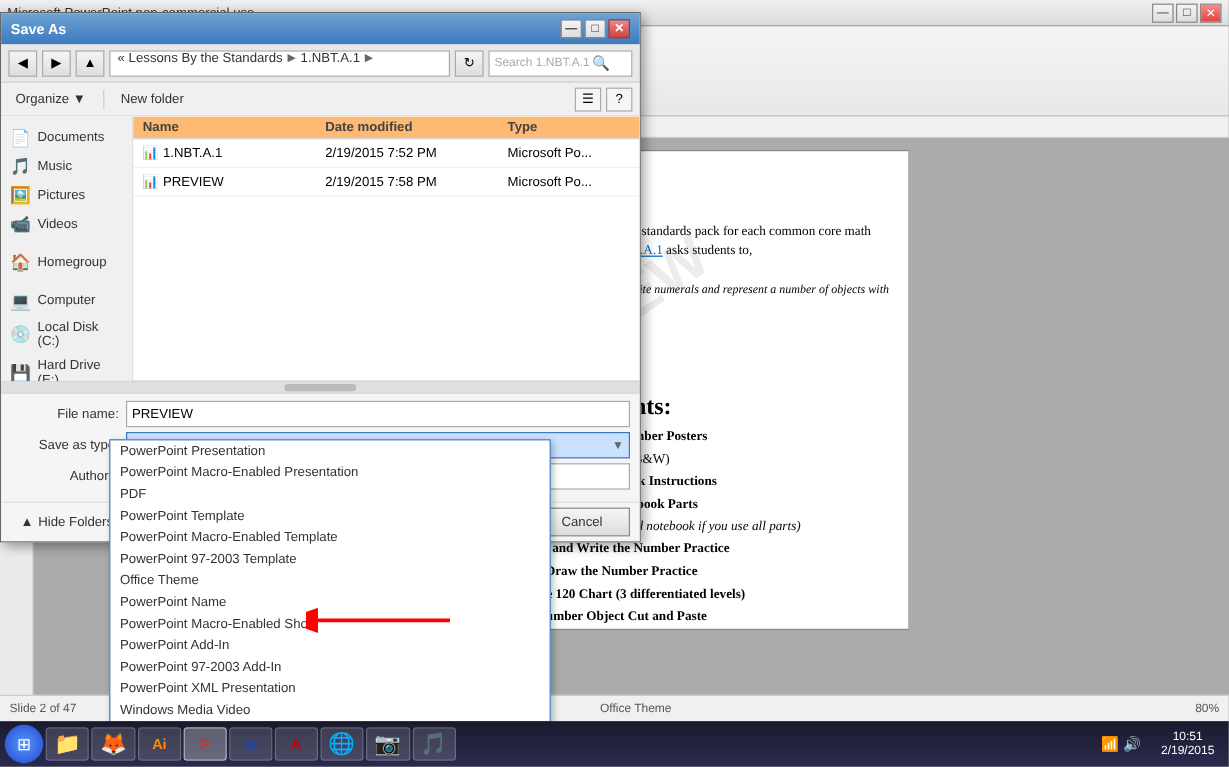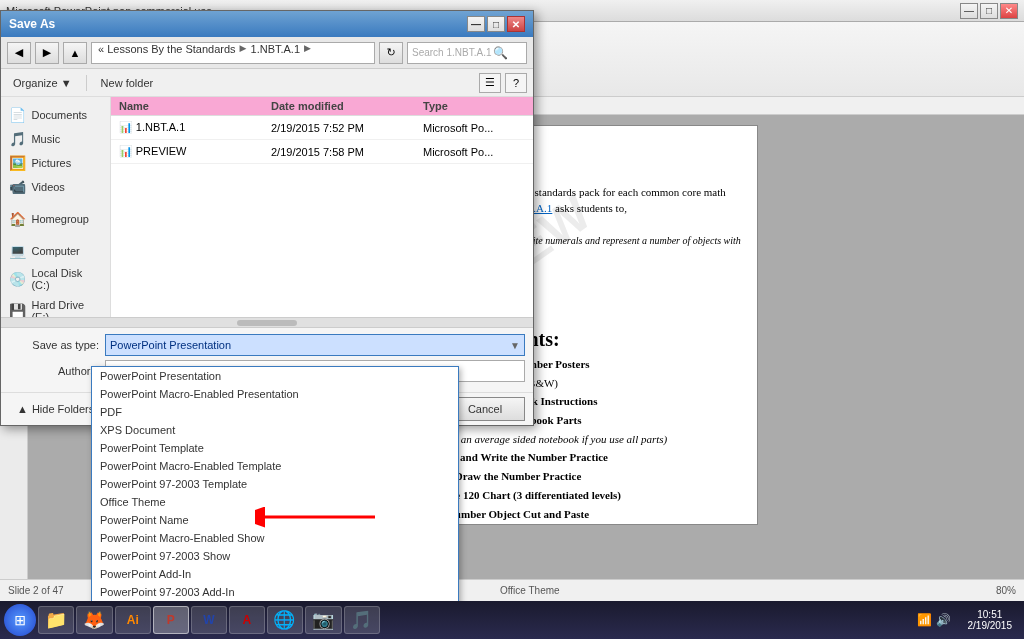--- a/index.html
+++ b/index.html
@@ -149,21 +149,21 @@
     .sidebar-separator { height: 8px; }
 
     
     .dialog-file-area {
       flex: 1;
       background: white;
       overflow-y: auto;
     }
     .file-list-header {
       display: flex;
-      background: #f9a8d4;
+      background: #fdba74;
       border-bottom: 1px solid #ddd;
       font-size: 11px;
       font-weight: bold;
       color: #444;
     }
     .file-col { padding: 3px 8px; cursor: pointer; }
     .file-col.name { flex: 2; }
     .file-col.date { flex: 2; }
     .file-col.type { flex: 1.5; }
     .file-row {
@@ -564,44 +564,46 @@
         </div>
       </div>
     </div>
 
     <div style="height:10px; background:#e0e0e0; border-top:1px solid #ccc; display:flex; align-items:center; justify-content:center;">
       <div style="width:60px; height:6px; background:#bbb; border-radius:3px;"></div>
     </div>
 
     <div class="dialog-form">
       <div class="form-row">
+        <div class="form-label">File name:</div>
+        <input class="form-input" value="PREVIEW" style="">
+      </div>
+      <div class="form-row">
         <div class="form-label">Save as type:</div>
         <div class="form-select">
           <span class="form-select-text">PowerPoint Presentation</span>
           <span class="dropdown-arrow">▼</span>
         </div>
       </div>
       <div class="form-row">
         <div class="form-label">Authors:</div>
         <input class="form-input" value="" style="">
       </div>
     </div>
 
     <div class="dropdown-list">
       <div class="dropdown-item">PowerPoint Presentation</div>
       <div class="dropdown-item">PowerPoint Macro-Enabled Presentation</div>
       <div class="dropdown-item">PDF</div>
-      <div class="dropdown-item">XPS Document</div>
       <div class="dropdown-item">PowerPoint Template</div>
       <div class="dropdown-item">PowerPoint Macro-Enabled Template</div>
       <div class="dropdown-item">PowerPoint 97-2003 Template</div>
       <div class="dropdown-item">Office Theme</div>
       <div class="dropdown-item">PowerPoint Name</div>
       <div class="dropdown-item">PowerPoint Macro-Enabled Show</div>
-      <div class="dropdown-item">PowerPoint 97-2003 Show</div>
       <div class="dropdown-item">PowerPoint Add-In</div>
       <div class="dropdown-item">PowerPoint 97-2003 Add-In</div>
       <div class="dropdown-item">PowerPoint XML Presentation</div>
       <div class="dropdown-item">Windows Media Video</div>
 
     </div>
 
     <div style="background:#f5f5f5; border-top:1px solid #ddd; padding:4px 8px; display:flex; align-items:center; justify-content:space-between;">
       <button class="hide-folders-btn">
         <span>▲</span>

